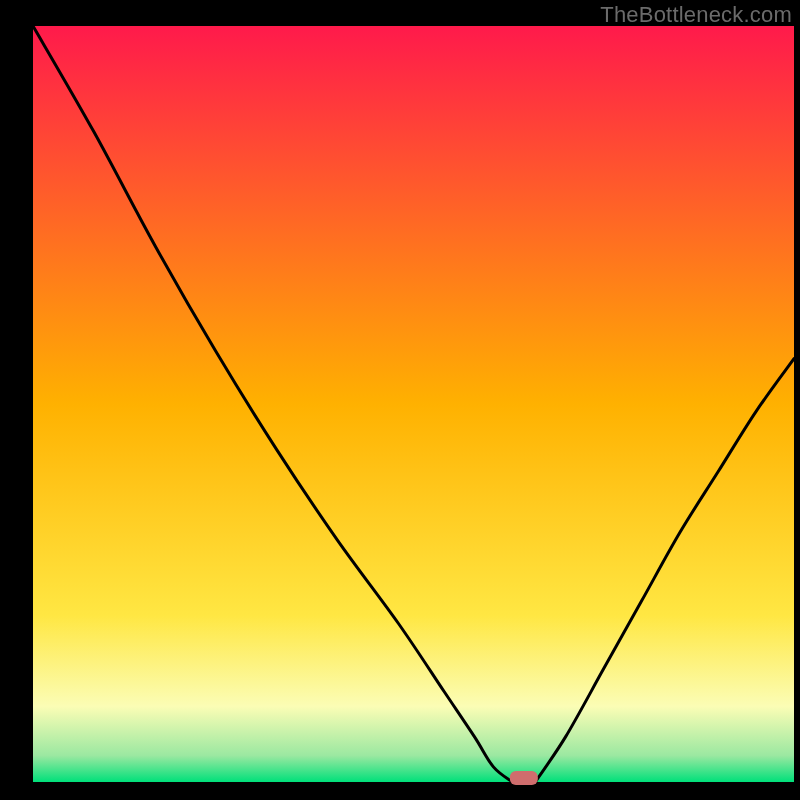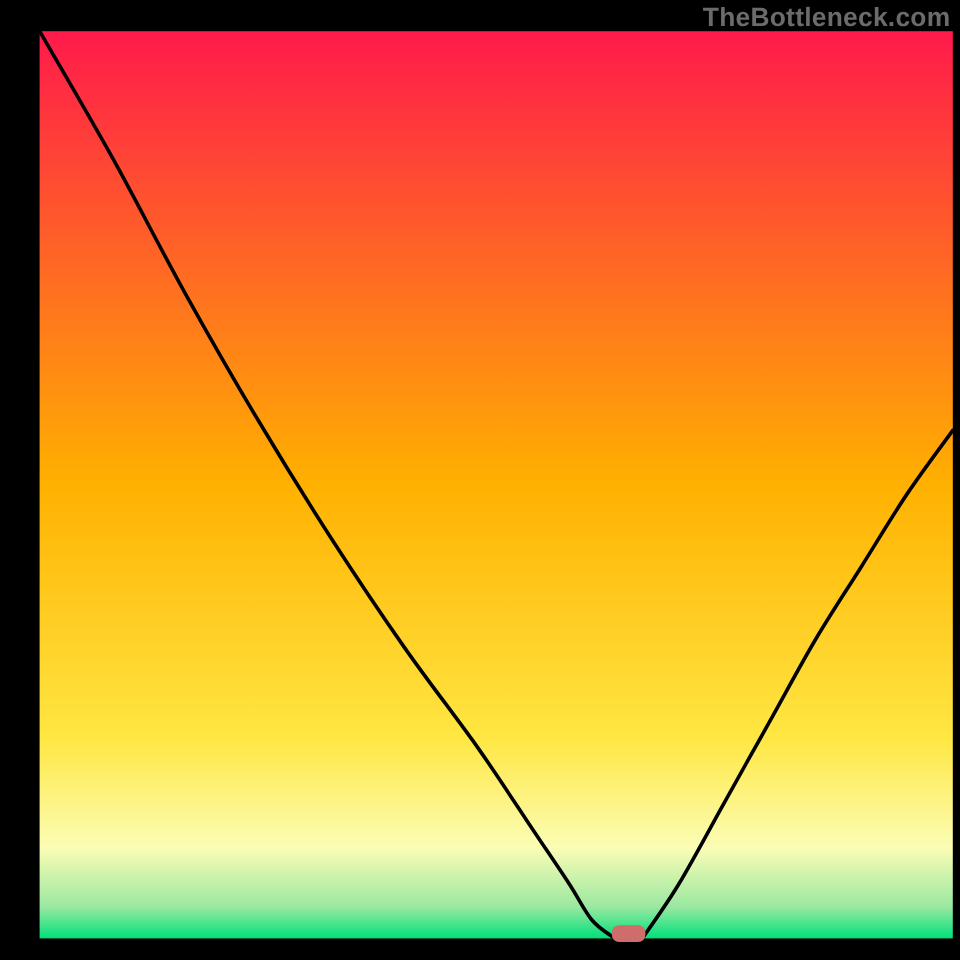--- a/index.html
+++ b/index.html
@@ -16,21 +16,21 @@
     width: 800px;
     height: 800px;
     background: #000;
   }
   .watermark {
     position: absolute;
     top: 2px;
     right: 8px;
     color: #6b6b6b;
     font-size: 22px;
-    font-weight: 700;
+    font-weight: 400;
     letter-spacing: 0.2px;
     z-index: 20;
     margin-left: 44px;
   }
   svg.chart {
     position: absolute;
     top: 0;
     left: 0;
     width: 800px;
     height: 800px;

